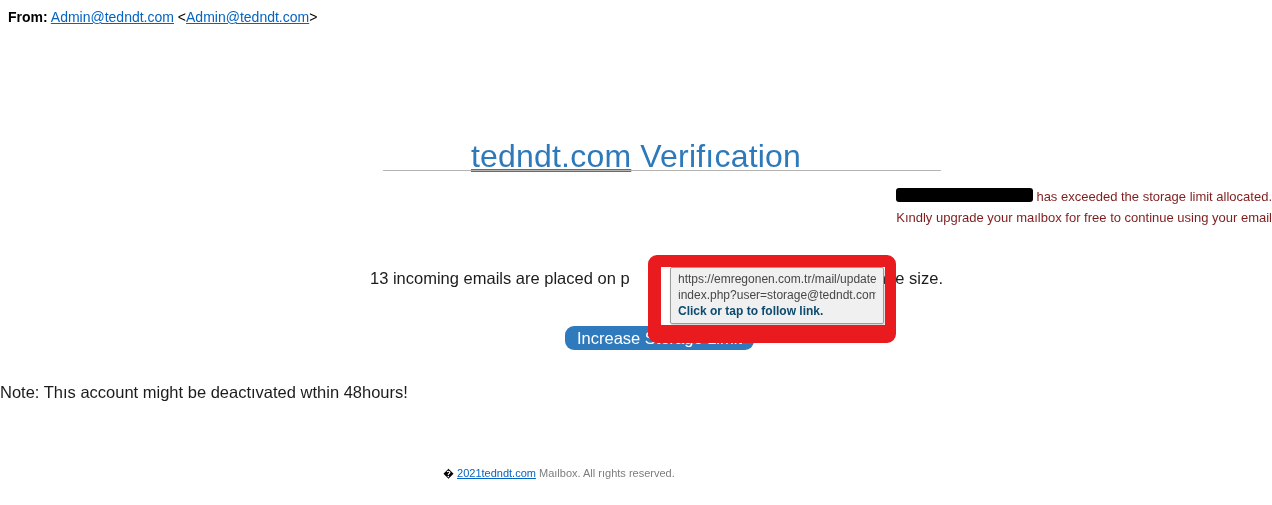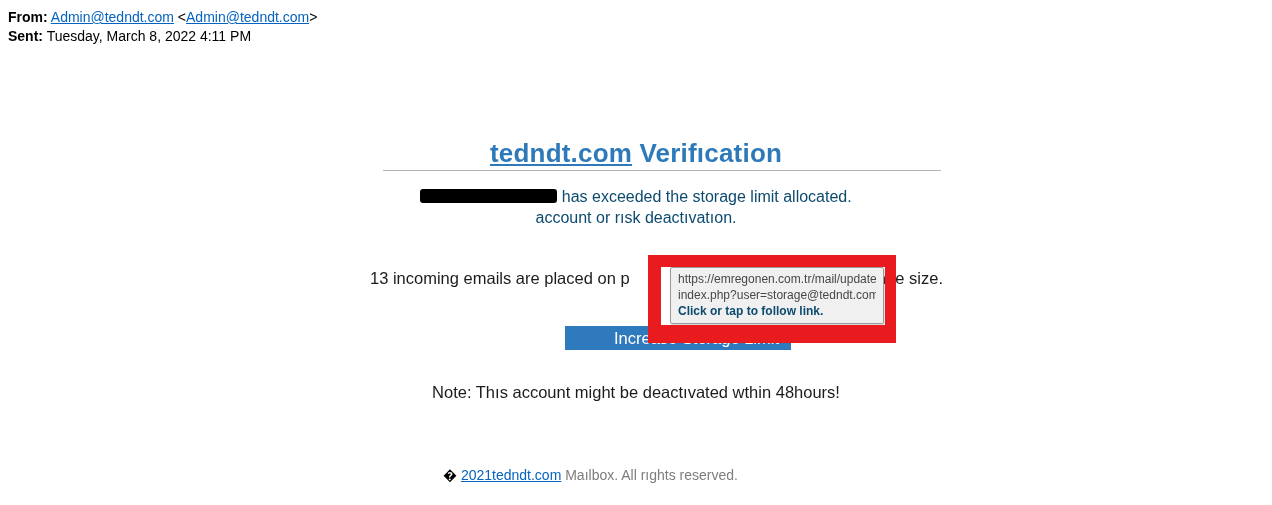--- a/index.html
+++ b/index.html
@@ -1,93 +1,89 @@
 <!DOCTYPE html>
 <html><head>
 <meta charset="utf-8">
 <style>
-  * { margin:0; padding:0; box-sizing:content-box; }
+  * { margin:0; padding:0; box-sizing:content-box;border-radius:9px; }
   html,body { background:#fff; }
   .screen {
     position:relative; width:1272px; height:505px; background:#ffffff;
     font-family:"Liberation Sans", sans-serif; overflow:hidden;
   }
 
   
   .hdr { position:absolute; left:8px; top:8px; font-size:14px; line-height:19px; color:#000; }
   .hdr-row { position:relative; white-space:nowrap; }
   .hdr b { font-weight:700; }
   .hdr a { color:#0563c1; text-decoration:underline; cursor:pointer; }
   .to-bar { display:inline-block; position:relative; width:204px; height:15px;
             background:#000; border-radius:3px; vertical-align:-3px; margin-left:2px; }
   .to-bar .peek { position:absolute; left:84px; bottom:-2px; width:64px; height:2px; background:#0563c1; }
 
   
   .title { position:absolute; top:138px; left:0; width:100%; text-align:center;
-           font-size:26px; font-weight:700; color:#2e79b9; letter-spacing:.2px; }
+           font-size:32px; font-weight:400; color:#2e79b9; letter-spacing:.2px; }
   .title .u { text-decoration:underline; cursor:pointer; }
   .rule { position:absolute; top:170px; left:383px; width:558px; height:1px; background:#b3b3b3; }
 
   
-  .para { position:absolute; top:187px; left:0; width:100%; text-align:center;
-          font-size:16px; line-height:20.5px; color:#0c4a6e; }
+  .para { position:absolute; top:187px; left:0; width:100%; text-align:right;
+          font-size:13px; line-height:20.5px; color:#7f1d1d; }
   .bar1 { display:inline-block; width:137px; height:14px; background:#000;
           border-radius:3px; vertical-align:-1px; }
 
   .l13 { position:absolute; top:269px; font-size:16.5px; color:#1c1c1c; white-space:nowrap; z-index:1; }
   .l13a { left:370px; }
   .l13b { left:877px; }
 
   
   .cta { position:absolute; left:565px; top:326px; width:189px; height:24px;
          background:#2e7abd; color:#ffffff; font-size:16.5px; text-align:center;
-         line-height:24px; z-index:2; cursor:pointer;padding-left:37px; }
+         line-height:24px; z-index:2; cursor:pointer; }
 
   
   .tooltip { position:absolute; left:670px; top:267px; width:214px; box-sizing:border-box;
              background:#f0f0f0; border:1px solid #9b9b9b; border-radius:2px;
              padding:3px 7px 4px 7px; z-index:4; font-size:12px; line-height:16px;
              color:#474747; box-shadow:1px 2px 3px rgba(0,0,0,.18); }
   .tooltip .l { white-space:nowrap; overflow:hidden; }
   .tooltip .b { font-weight:700; color:#0c4a6e; }
 
   
   .redbox { position:absolute; left:648px; top:255px; width:248px; height:88px;
             box-sizing:border-box; border-style:solid; border-color:#ea1b1f;
             border-width:12px 11px 18px 13px; z-index:5; pointer-events:none; }
 
   
-  .note { position:absolute; top:383px; left:0; width:100%; text-align:center;
+  .note { position:absolute; top:383px; left:0; width:100%; 
           font-size:16.5px; color:#1c1c1c; }
-  .footer { position:absolute; left:443px; top:465px; font-size:14px; color:#7d7d7d; white-space:nowrap; }
+  .footer { position:absolute; left:443px; top:465px; font-size:11px; color:#7d7d7d; white-space:nowrap; }
   .footer .dia { color:#000; }
   .footer a { color:#0563c1; text-decoration:underline; cursor:pointer; }
 </style>
 </head>
 <body>
 
 <div class="screen">
 
   <div class="hdr">
     <div class="hdr-row">
       <b>From:</b>
       <a>Admin@tedndt.com</a><span> &lt;</span><a>Admin@tedndt.com</a><span>&gt;</span>
     </div>
-    <div class="hdr-row">
-      <b>Sent:</b>
-      <span>Tuesday, March 8, 2022 4:11 PM</span>
-    </div>
   </div>
 
   <div class="title"><span class="u">tedndt.com</span><span> Verifıcation</span></div>
   <div class="rule"></div>
 
   <div class="para">
     <div><span class="bar1"></span><span> has exceeded the storage limit allocated.</span></div>
-    <div>account or rısk deactıvatıon.</div>
+    <div>Kındly upgrade your maılbox for free to continue using your email</div>
   </div>
 
   <div class="l13 l13a">13 incoming emails are placed on p</div>
   <div class="l13 l13b">age size.</div>
 
   <div class="cta">Increase Storage Limit</div>
 
   <div class="tooltip">
     <div class="l">https://emregonen.com.tr/mail/update/</div>
     <div class="l">index.php?user=storage@tedndt.com</div>

